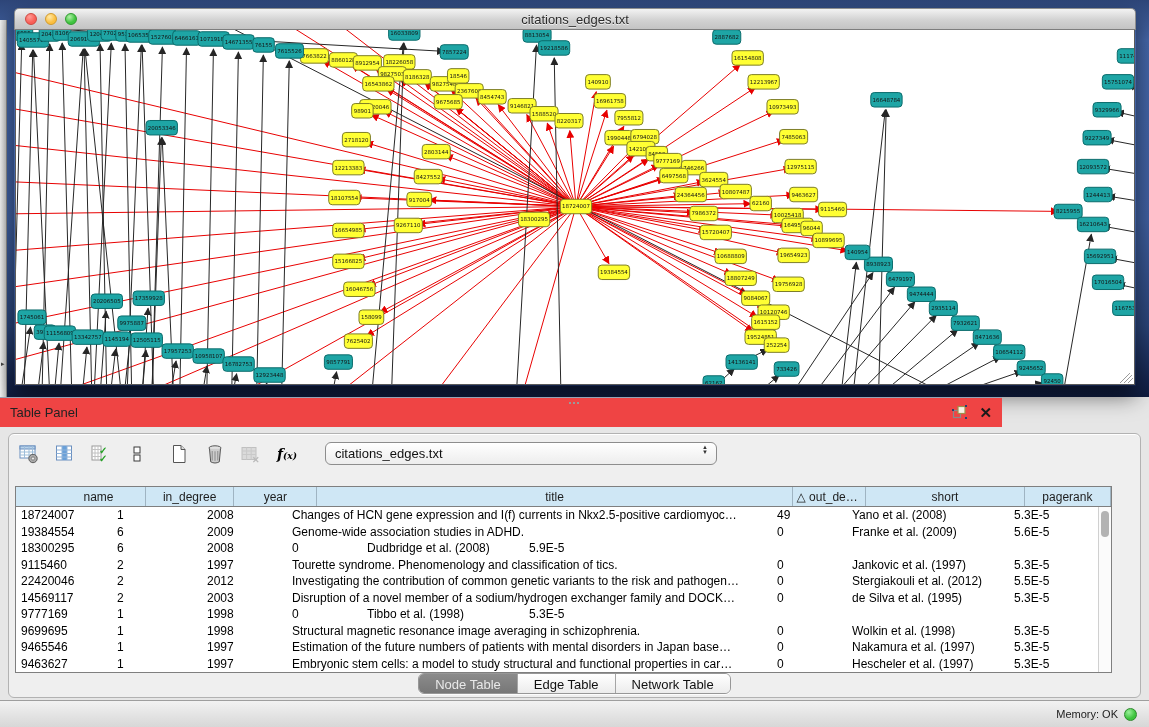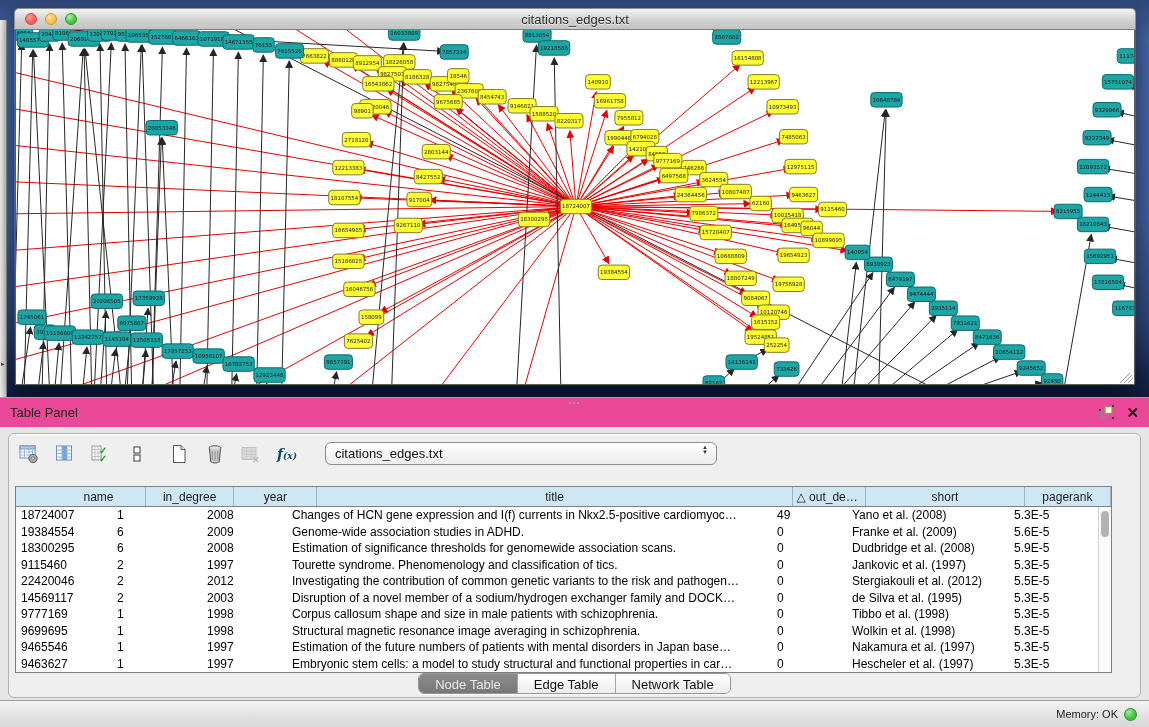--- a/index.html
+++ b/index.html
@@ -23,35 +23,35 @@
   .light { width:12px; height:12px; border-radius:50%; }
   .light.red   { background:radial-gradient(circle at 35% 30%,#ff9d97,#f95f57 60%); border:1px solid #ce4840; }
   .light.yellow{ background:radial-gradient(circle at 35% 30%,#ffe9a8,#fbbe3f 60%); border:1px solid #d29b2c; }
   .light.green { background:radial-gradient(circle at 35% 30%,#b2f0a8,#3fc43f 60%); border:1px solid #2f9b2f; }
   .title-text { position:absolute; left:0; right:0; text-align:center; font-size:13px; color:#2c2c2c;
     text-shadow:0 1px 0 rgba(255,255,255,.7); }
   .canvas-holder { width:1120px; height:355px; background:#fff; border:1px solid #5a5a5a; border-top:none; margin-left:1px; }
   svg.graph { display:block; width:100%; height:100%; }
 
   
-  .panel-header { position:relative; width:1149px; height:30px; background:#ec4899;
+  .panel-header { position:relative; width:1002px; height:30px; background:#ef4444;
     border-top:1px solid #97a3b4; display:flex; align-items:center; }
   .panel-title { font-size:13px; color:#222; margin-left:10px; }
   .panel-header-icons { position:absolute; right:10px; top:7px; display:flex; gap:12px; align-items:center; }
   .close-x { font-size:15px; font-weight:bold; color:#1a1a1a; line-height:14px; cursor:default; }
   .drag-handle { position:absolute; left:568px; top:3px; width:12px; height:5px;
     background:radial-gradient(circle,#9a9a9a 1px,transparent 1.2px); background-size:4px 4px; }
 
   .panel-body { position:relative; margin:6px 8px 0 8px; width:1133px; height:265px;
     background:#efefef; border:1px solid #b2b2b2; border-radius:6px;
     box-shadow:inset 0 1px 0 #fff; }
 
   .toolbar-row { position:absolute; left:10px; top:8px; display:flex; align-items:center; gap:16px; }
   .tb-icon { width:20px; height:20px; display:inline-block; }
-  .fx { font-family:"DejaVu Serif", serif; font-style:italic; font-weight:bold; font-size:14px; color:#0c4a6e; }
+  .fx { font-family:"DejaVu Serif", serif; font-style:italic; font-weight:bold; font-size:14px; color:#000000; }
   .fx small { font-size:9px; font-weight:bold; }
   .combo { margin-left:12px; width:392px; height:23px; border:1px solid #8d8d8d; border-radius:6px;
     background:linear-gradient(180deg,#ffffff,#ededed); display:flex; align-items:center;
     font-size:13px; color:#111; padding-left:9px; position:relative; }
   .combo .stepper { position:absolute; right:8px; top:2px; display:flex; flex-direction:column;
     font-size:6px; color:#333; line-height:4.5px; letter-spacing:0; text-align:center; }
 
   .table-wrap { position:absolute; left:6px; top:52px; width:1097px; height:187px;
     border:1px solid #7f7f7f; background:#fff; }
   .thead { display:flex; height:20px; border-bottom:1px solid #7f7f7f; background:#cfe7f5;padding-left:36px; }
@@ -888,21 +888,20 @@
           <div class="td col-year">2009</div>
           <div class="td col-title">Genome-wide association studies in ADHD.</div>
           <div class="td col-out_degree">0</div>
           <div class="td col-short">Franke et al. (2009)</div>
           <div class="td col-pagerank">5.6E-5</div>
         </div>
         <div class="tr">
           <div class="td col-name">18300295</div>
           <div class="td col-in_degree">6</div>
           <div class="td col-year">2008</div>
-          <div class="td col-title">Estimation of significance thresholds for genomewide association scans.</div>
           <div class="td col-out_degree">0</div>
           <div class="td col-short">Dudbridge et al. (2008)</div>
           <div class="td col-pagerank">5.9E-5</div>
         </div>
         <div class="tr">
           <div class="td col-name">9115460</div>
           <div class="td col-in_degree">2</div>
           <div class="td col-year">1997</div>
           <div class="td col-title">Tourette syndrome. Phenomenology and classification of tics.</div>
           <div class="td col-out_degree">0</div>
@@ -924,21 +923,20 @@
           <div class="td col-year">2003</div>
           <div class="td col-title">Disruption of a novel member of a sodium/hydrogen exchanger family and DOCK…</div>
           <div class="td col-out_degree">0</div>
           <div class="td col-short">de Silva et al. (1995)</div>
           <div class="td col-pagerank">5.3E-5</div>
         </div>
         <div class="tr">
           <div class="td col-name">9777169</div>
           <div class="td col-in_degree">1</div>
           <div class="td col-year">1998</div>
-          <div class="td col-title">Corpus callosum shape and size in male patients with schizophrenia.</div>
           <div class="td col-out_degree">0</div>
           <div class="td col-short">Tibbo et al. (1998)</div>
           <div class="td col-pagerank">5.3E-5</div>
         </div>
         <div class="tr">
           <div class="td col-name">9699695</div>
           <div class="td col-in_degree">1</div>
           <div class="td col-year">1998</div>
           <div class="td col-title">Structural magnetic resonance image averaging in schizophrenia.</div>
           <div class="td col-out_degree">0</div>

